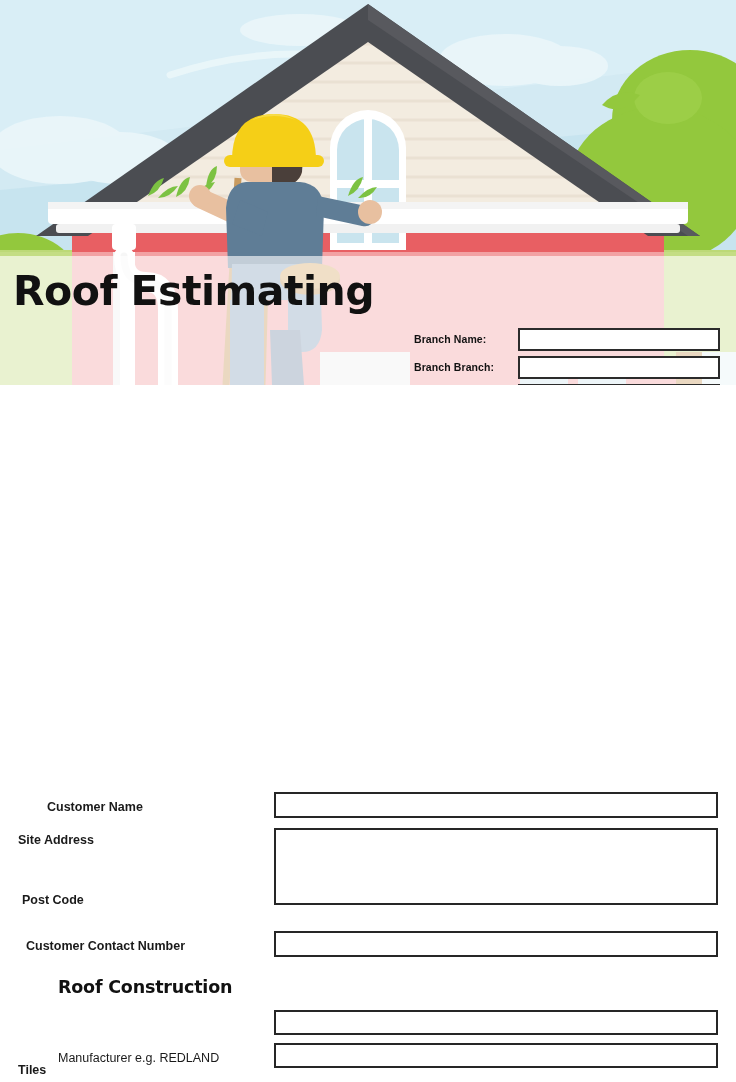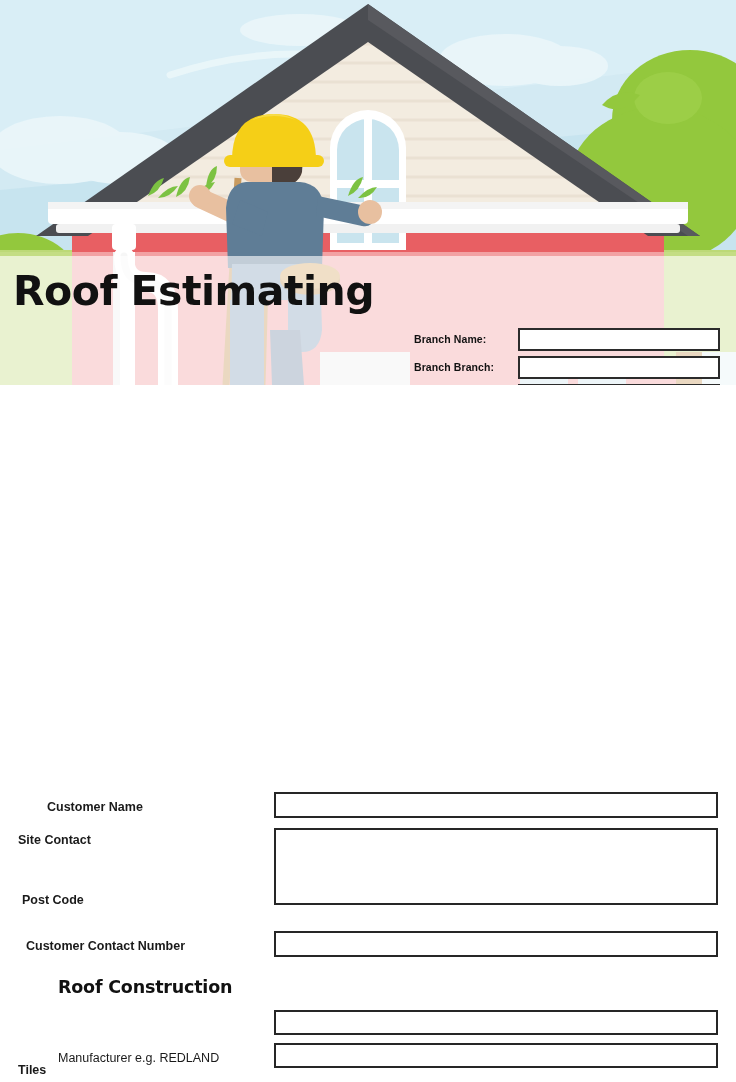--- a/index.html
+++ b/index.html
@@ -266,21 +266,21 @@
       <input class="branch-input" type="text" value="" style="">
     </div>
   </div>
 </div>
 
 <div class="sheet">
 
   <div class="abs flabel" style="left:18px; top:413px;margin-left:29px;">Customer Name</div>
   <input class="abs" type="text" style="left: 274px; top: 407px; width: 444px; height: 26px; background: rgb(255, 255, 255); border: 2px solid rgb(38, 38, 38);" value="">
 
-  <div class="abs flabel" style="left:18px; top:446px;">Site Contact</div>
+  <div class="abs flabel" style="left:18px; top:446px;">Site Address</div>
   <textarea class="abs" style="left: 274px; top: 443px; width: 444px; height: 77px; background: rgb(255, 255, 255); border: 2px solid rgb(38, 38, 38); resize: none; font-family: &quot;Liberation Sans&quot;, sans-serif; font-size: 12.5px; padding: 4px;"></textarea>
 
   <div class="abs flabel" style="left:22px; top:506px;">Post Code</div>
 
   <div class="abs flabel" style="left:26px; top:552px;">Customer Contact Number</div>
   <input class="abs" type="text" style="left: 274px; top: 546px; width: 444px; height: 26px; background: rgb(255, 255, 255); border: 2px solid rgb(38, 38, 38);" value="">
 
   <div class="abs section-title" style="left:18px; top:592px;">Roof Construction</div>
 
   <div class="abs flabel" style="left:18px; top:631px;margin-top:45px;">Tiles</div>

